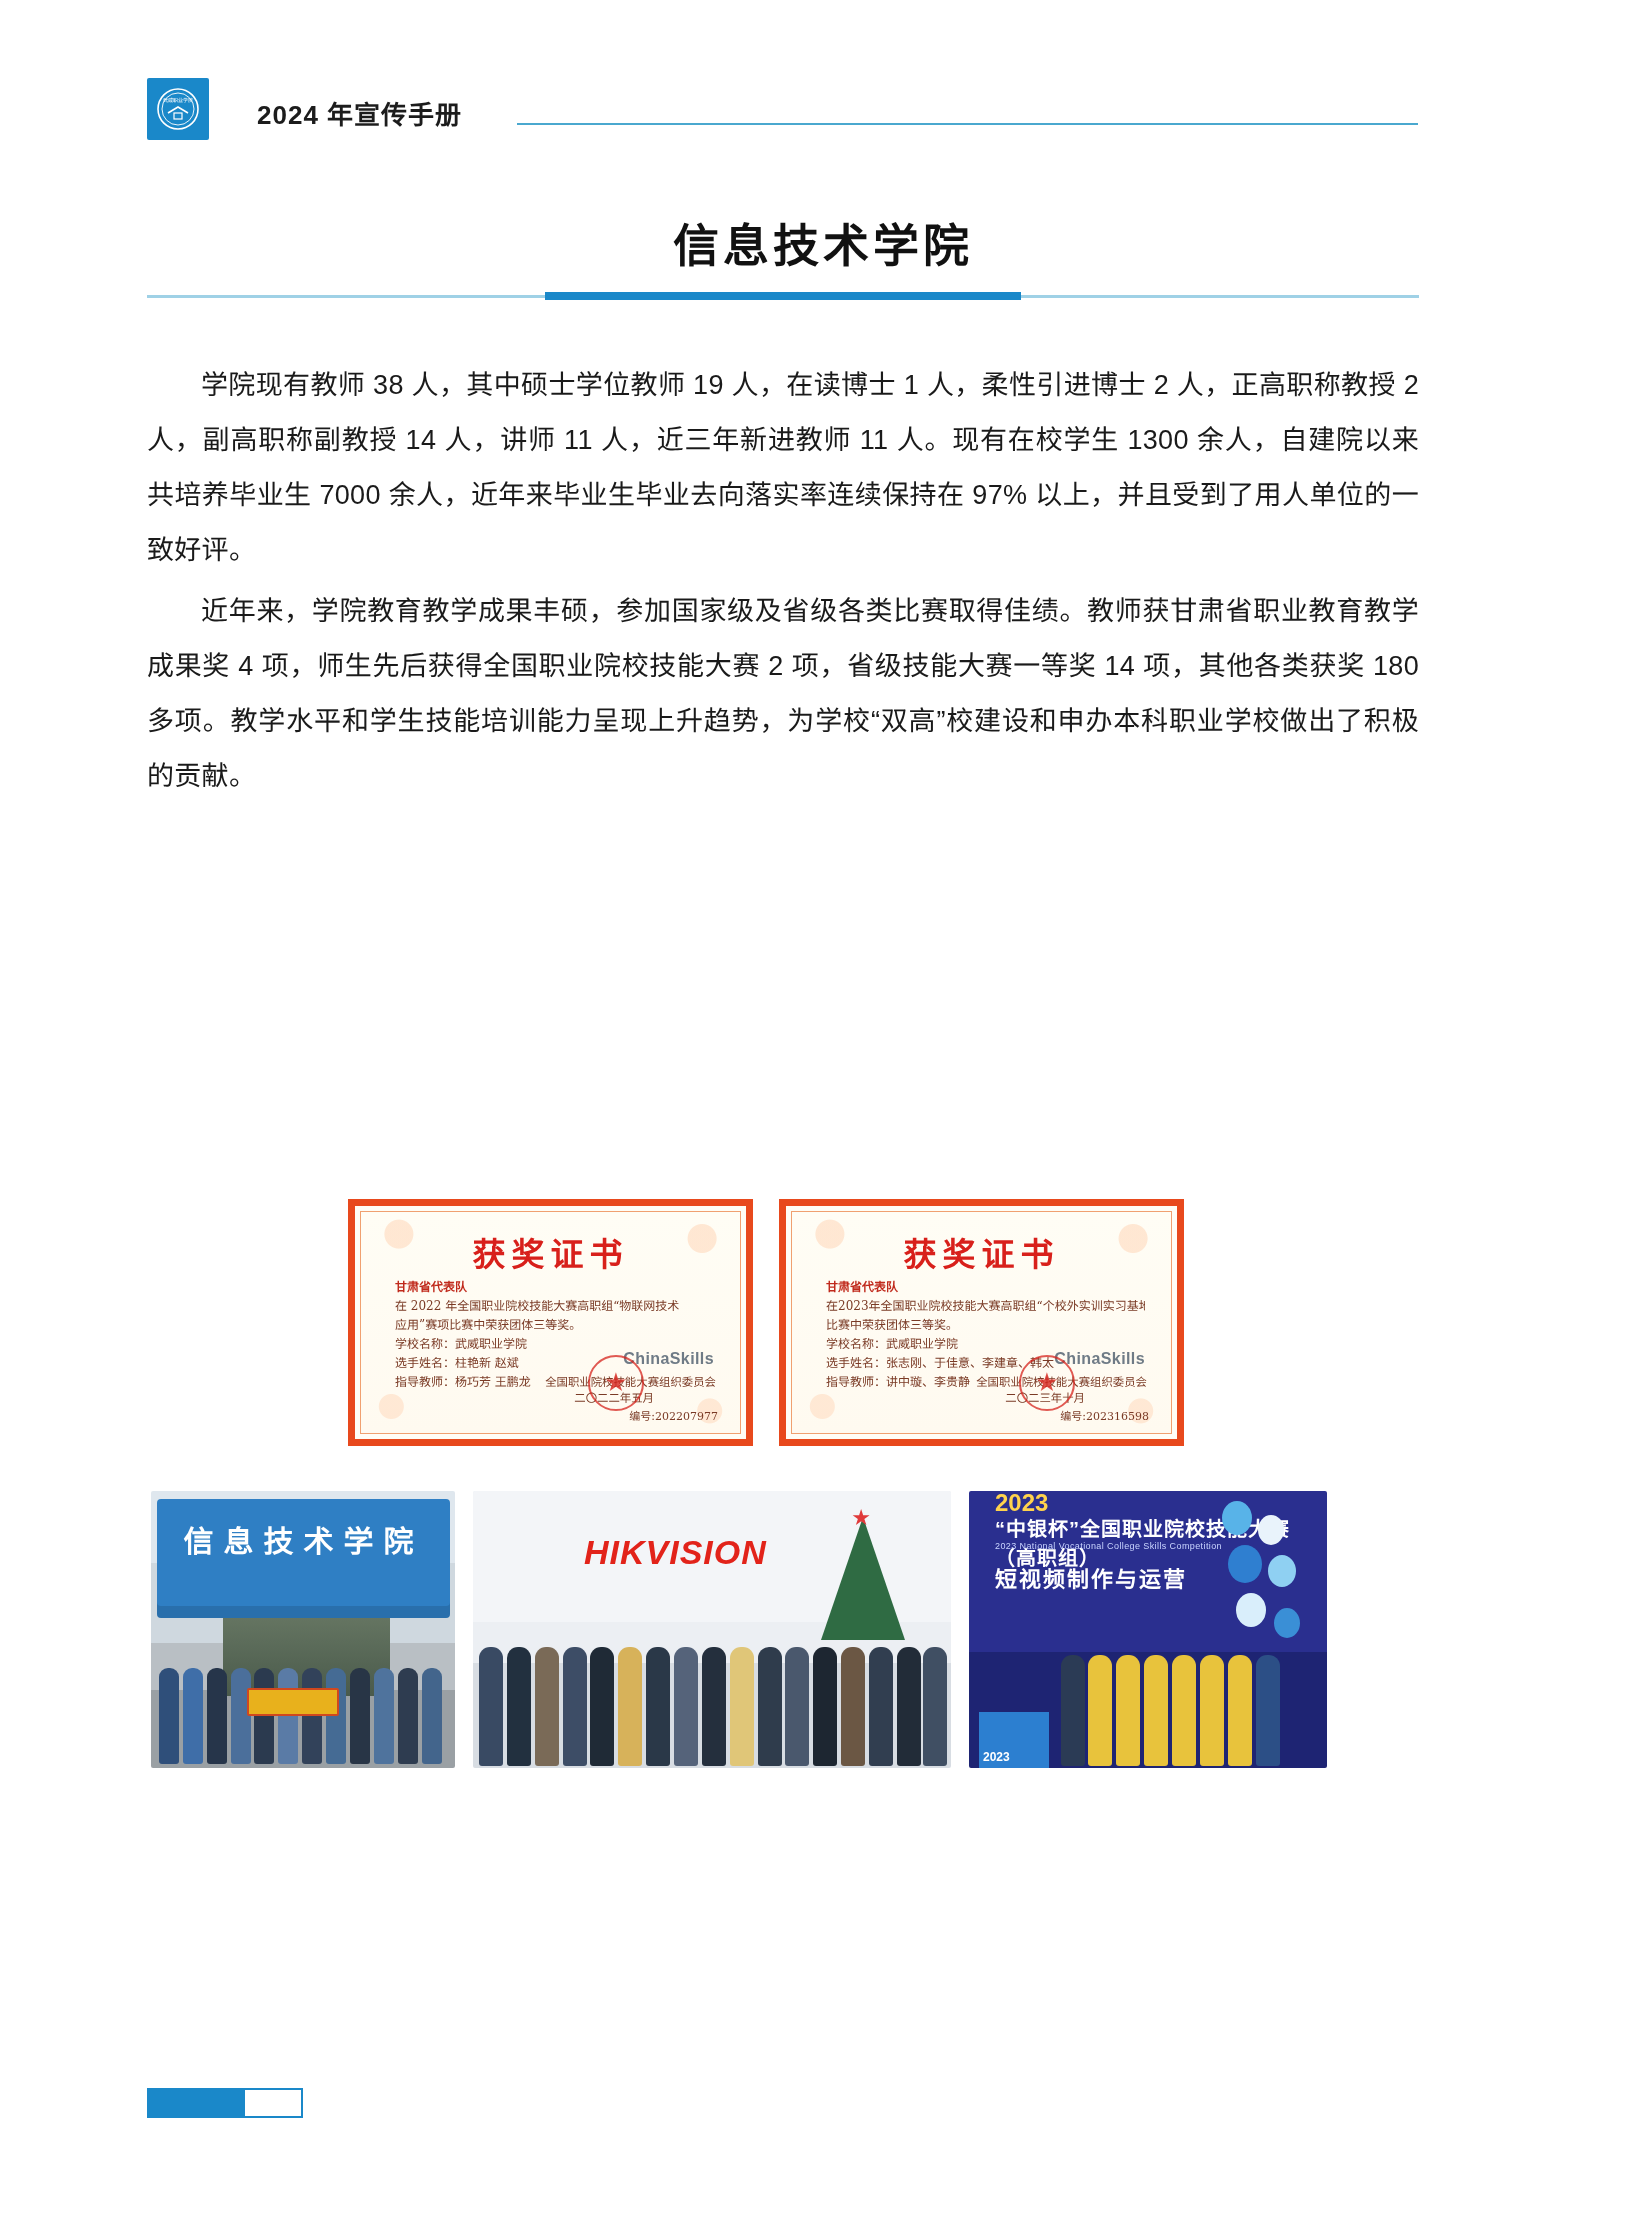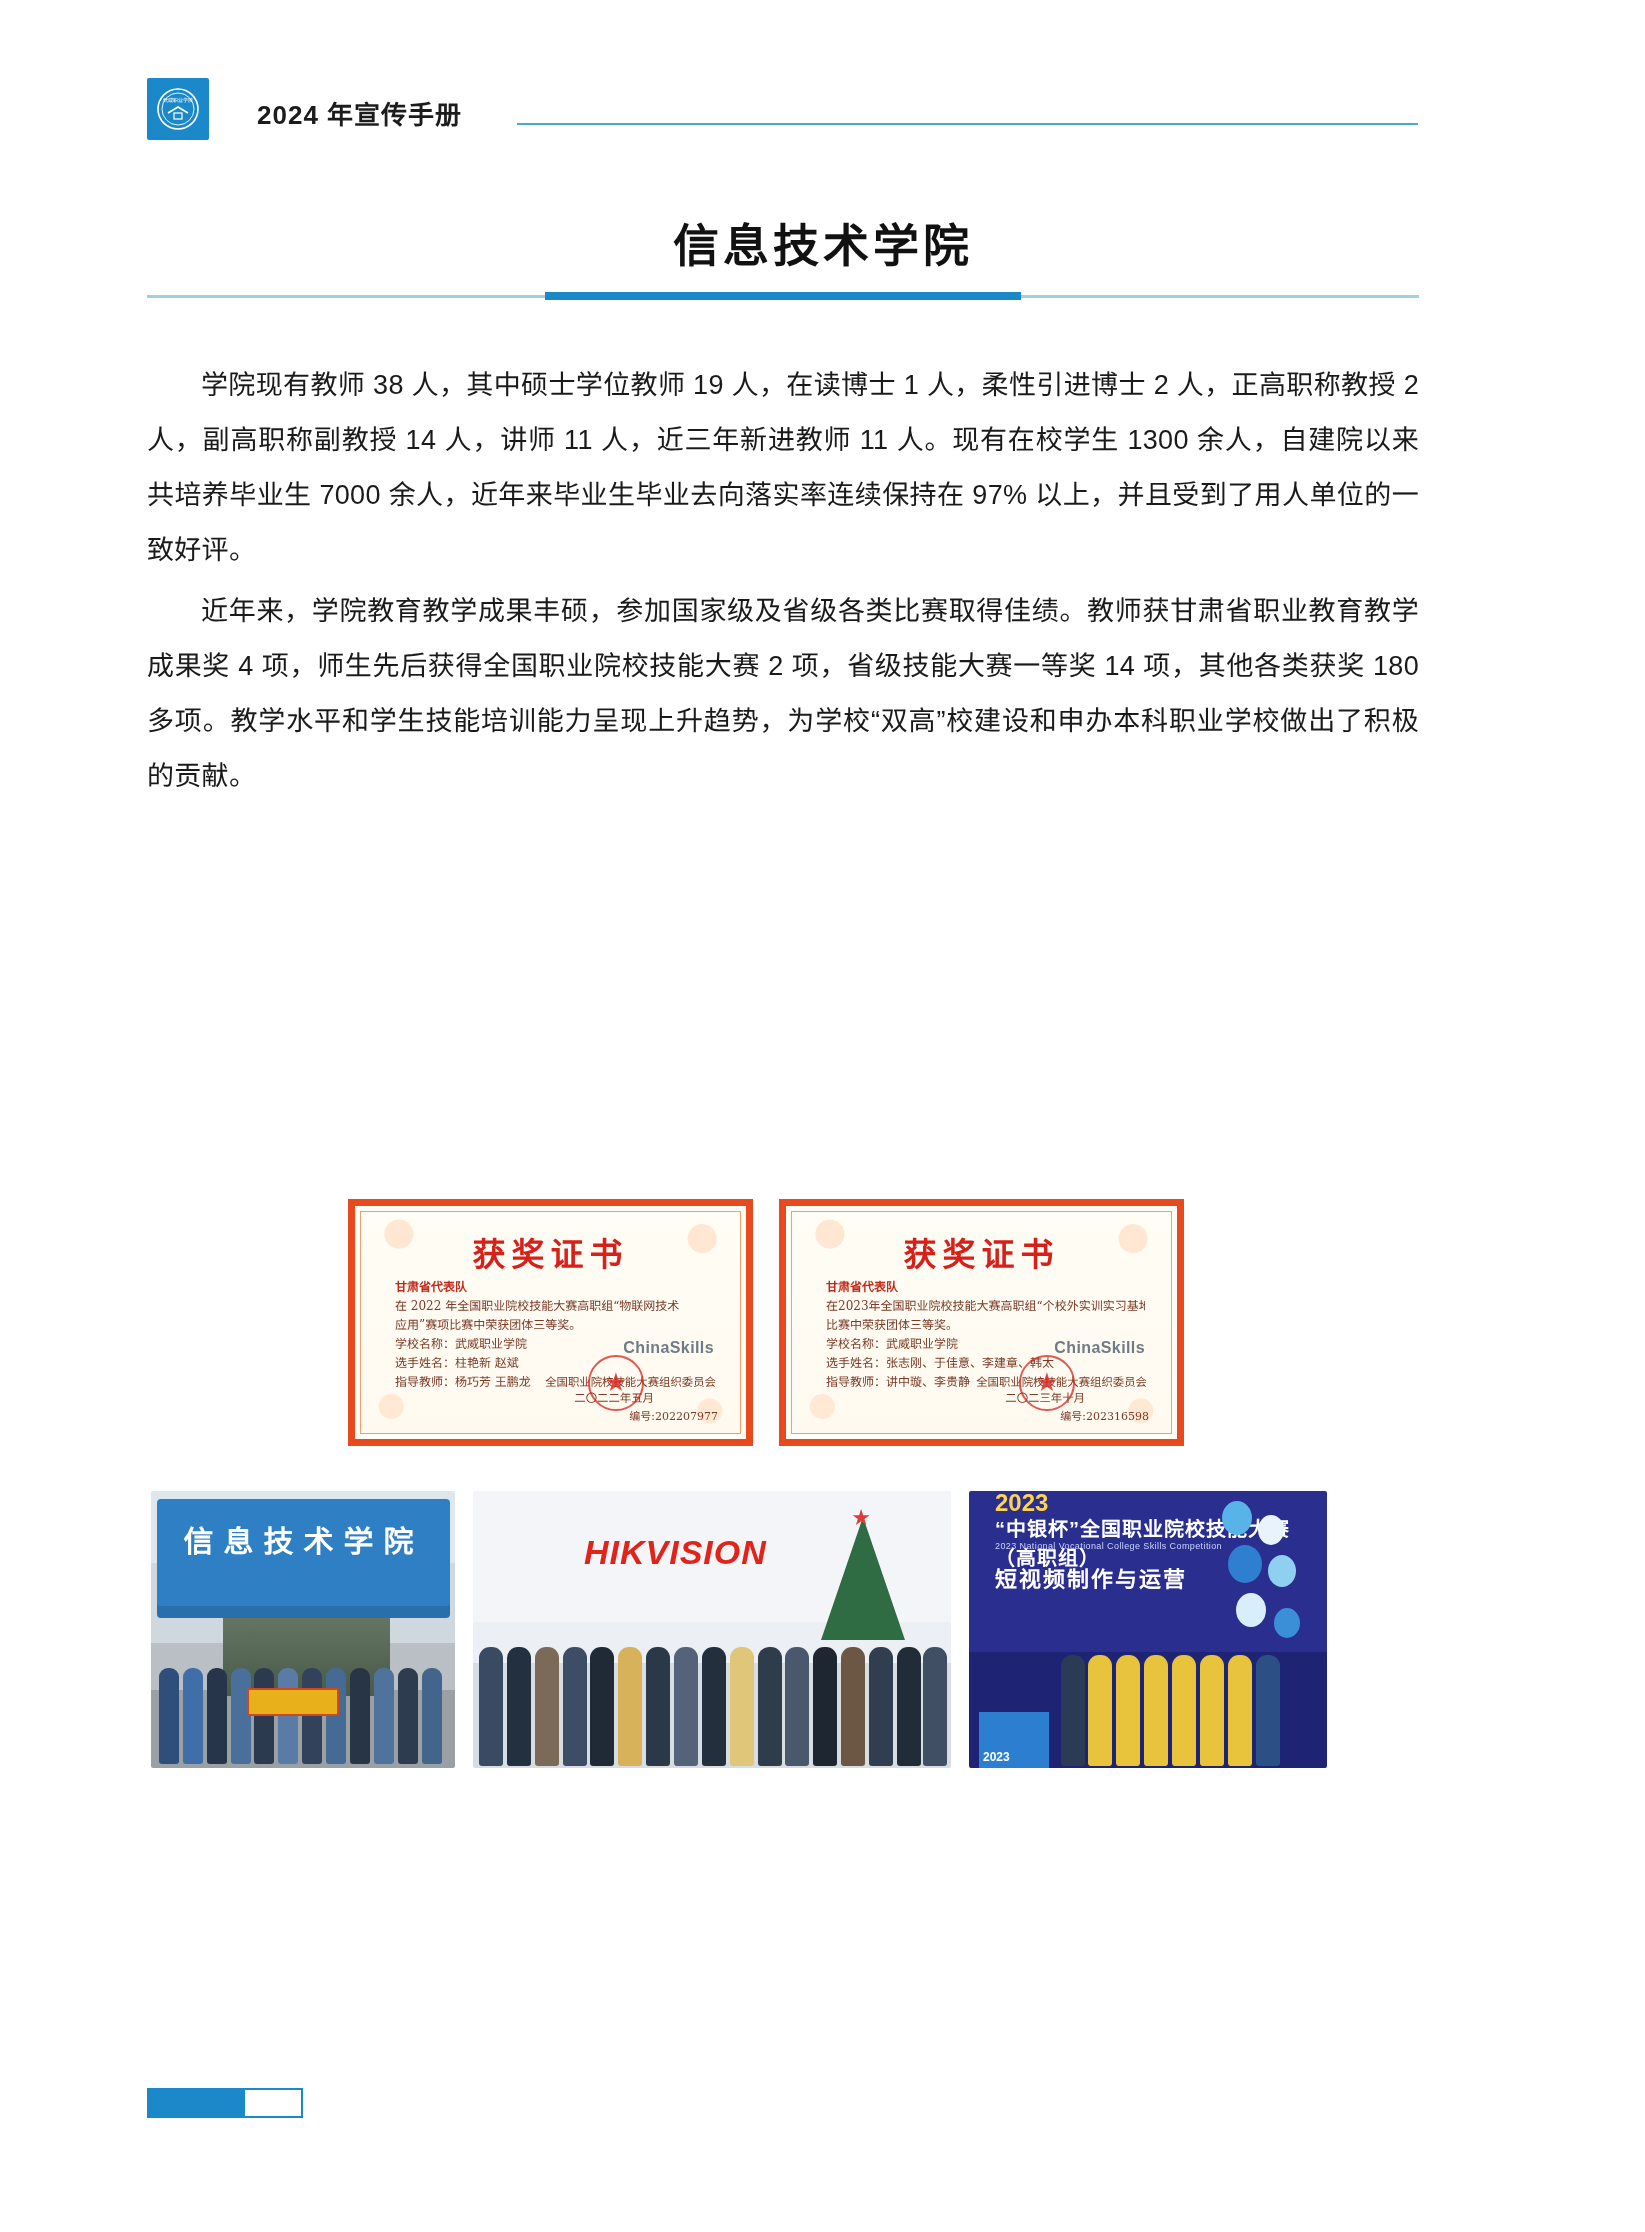--- a/index.html
+++ b/index.html
@@ -153,21 +153,21 @@
     font-size: 12px;
     line-height: 19px;
     color: #7a3a25;
     font-family: "DejaVu Serif", "Liberation Serif", serif;
   }
   .cert-body .lead { color: #c02a1c; font-weight: bold; }
   .cert-body .row { white-space: nowrap; overflow: hidden; }
   .cert-brand {
     position: absolute;
     right: 26px;
-    top: 127px;
+    top: 138px;
     font-size: 16px;
     font-weight: bold;
     color: #6f7b86;
     letter-spacing: 0.4px;
   }
   .cert-foot {
     position: absolute;
     right: 24px;
     bottom: 44px;
     font-size: 11.4px;

